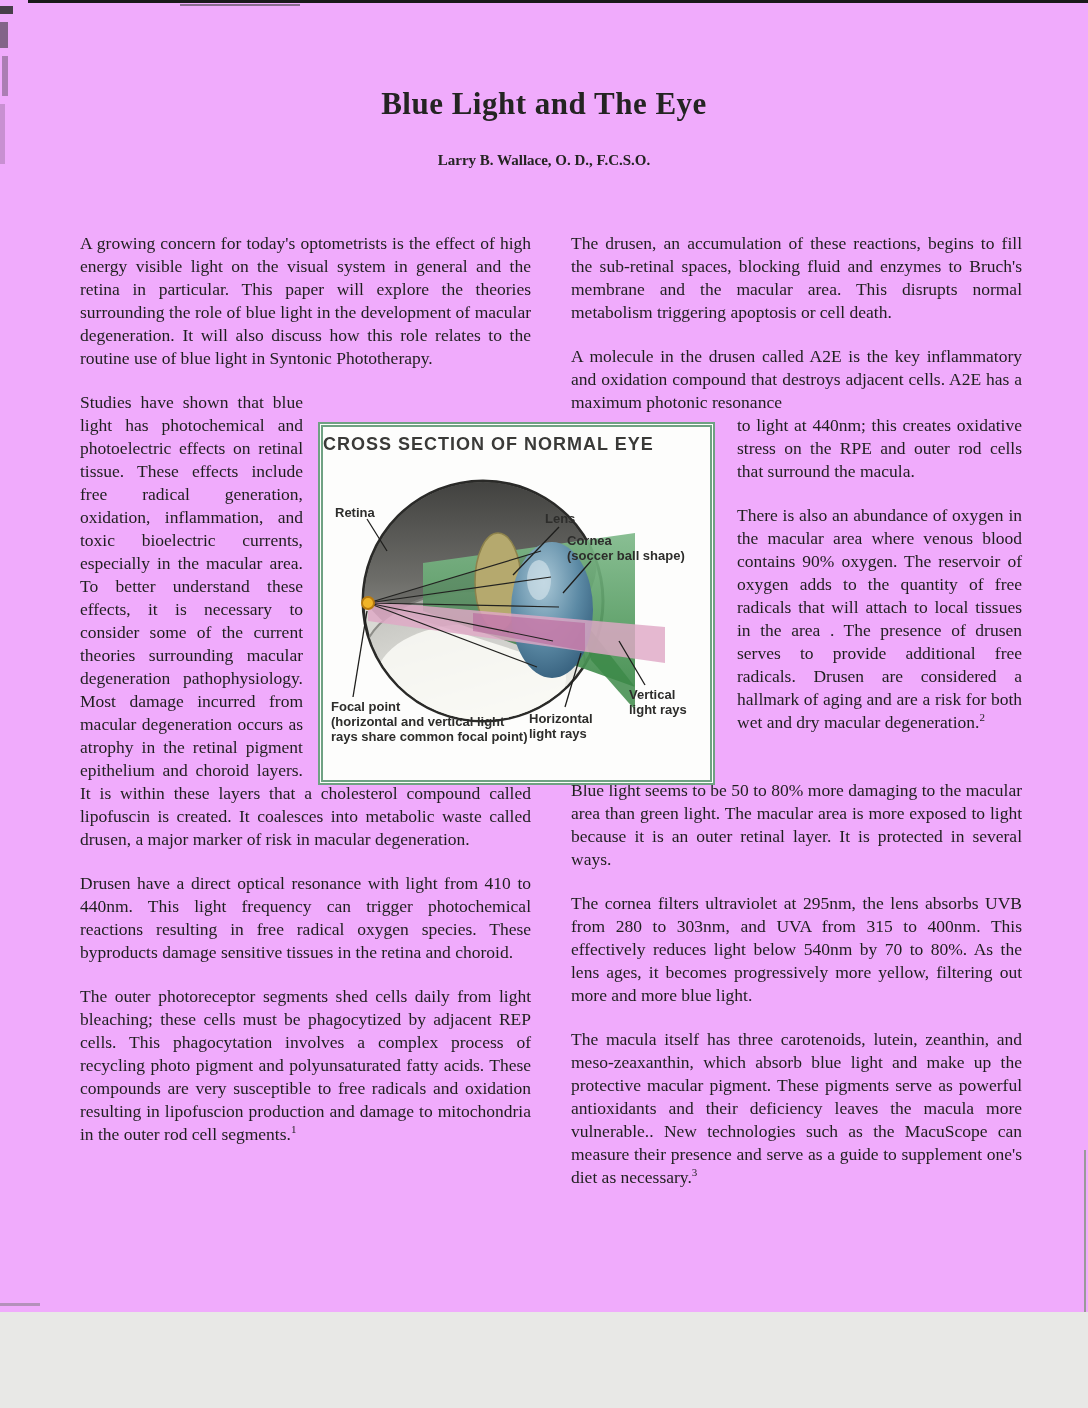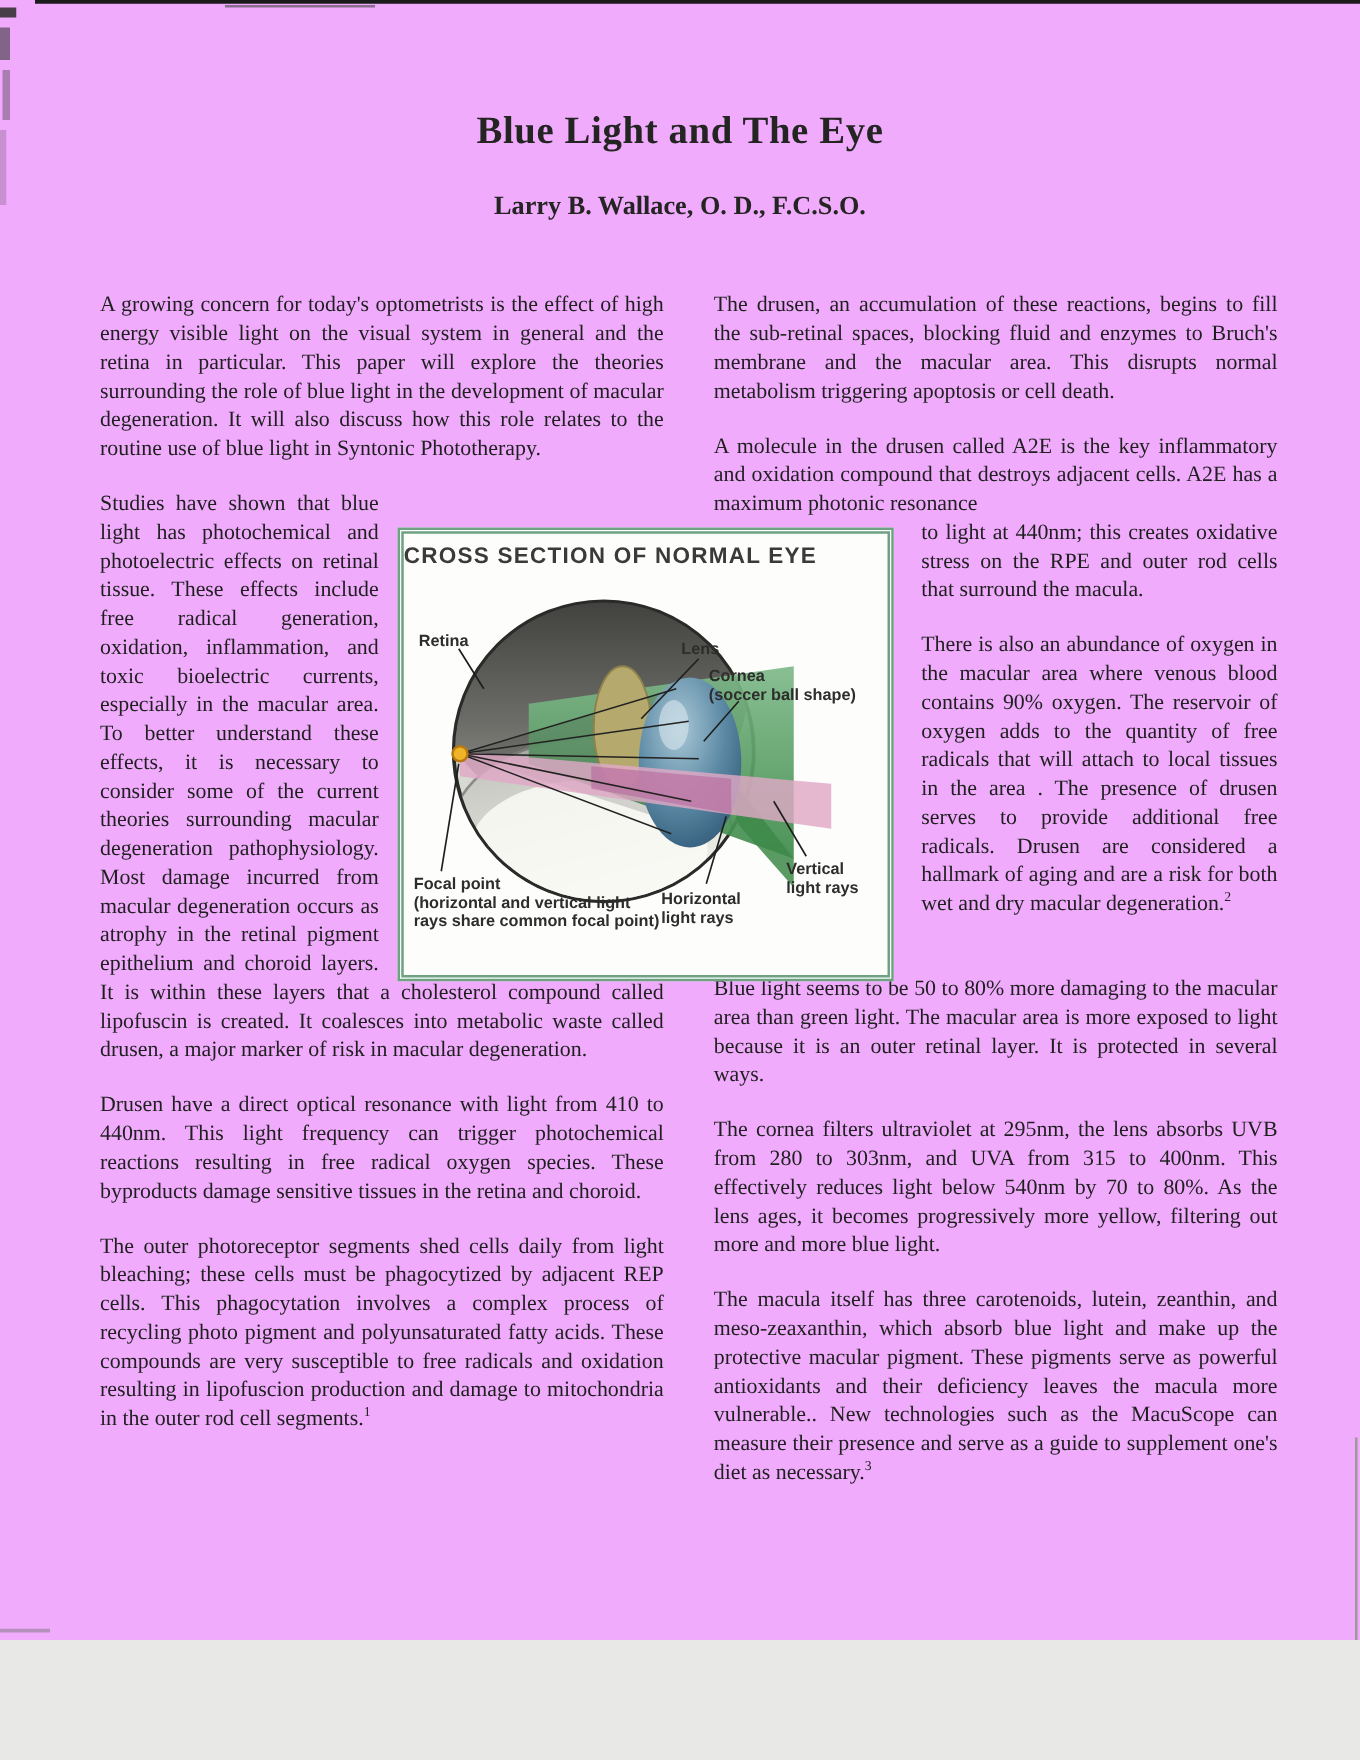--- a/index.html
+++ b/index.html
@@ -21,21 +21,21 @@
   .s4{left:0;top:104px;width:5px;height:60px;opacity:.2;}
   .scan-rightline{position:absolute;right:2px;top:1150px;bottom:0;width:2px;background:#9a9a98;}
   .scan-botmark{position:absolute;left:0;bottom:6px;width:40px;height:3px;background:#777;opacity:.5;}
 
   .title{
     position:absolute;top:86px;left:0;right:0;
     text-align:center;font-weight:bold;font-size:31px;letter-spacing:.5px;color:#242422;
   }
   .author{
     position:absolute;top:152px;left:0;right:0;
-    text-align:center;font-weight:bold;font-size:21px;color:#242422;
+    text-align:center;font-weight:bold;font-size:15px;color:#242422;
   }
 
   .columns{
     position:absolute;top:232px;left:80px;width:942px;
     display:flex;gap:40px;
   }
   .col{width:458px;}
   .body-p{
     margin:0 0 21px 0;
     font-size:17.5px;line-height:23px;

